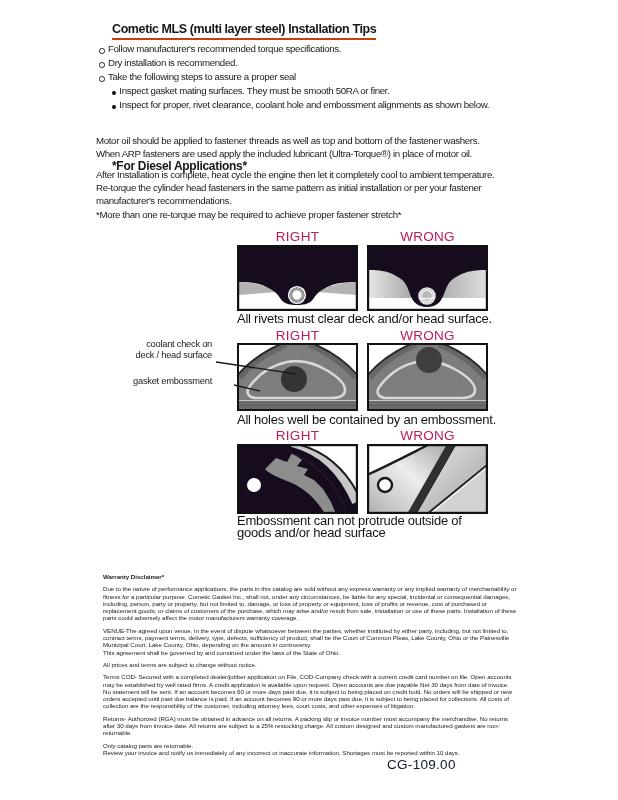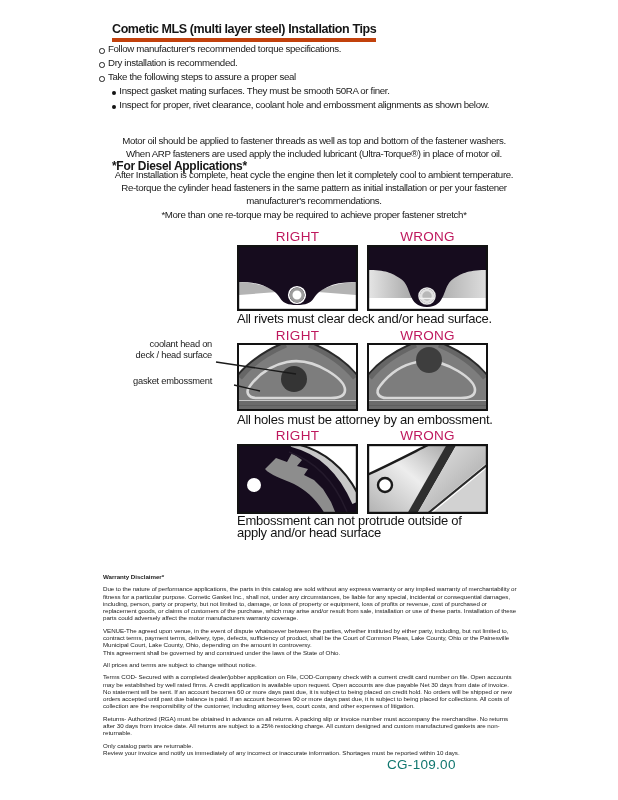--- a/index.html
+++ b/index.html
@@ -6,48 +6,48 @@
   .page{
     position:relative;width:618px;height:800px;margin:0 auto;
     background:#ffffff;overflow:hidden;
     font-family:"Liberation Sans","DejaVu Sans",sans-serif;
     color:#161616;
   }
   .abs{position:absolute;}
   
   .doc-title{
     left:112px;top:22px;font-size:12.5px;font-weight:bold;letter-spacing:-0.4px;
-    border-bottom:4px solid #c2410c;padding-bottom:2px;white-space:nowrap;
+    border-bottom:2px solid #c2410c;padding-bottom:2px;white-space:nowrap;
   }
   .section-head{font-size:12px;font-weight:bold;letter-spacing:-0.3px;margin-top:41px;}
   
   .body-text{font-size:9.7px;letter-spacing:-0.35px;line-height:13.2px;color:#1a1a1a;}
   .bullets{left:99px;top:42px;width:430px;}
   .bullet-line{display:flex;align-items:center;line-height:13.9px;}
   .b-marker{
     flex:0 0 auto;width:3.5px;height:3.5px;border:1.1px solid #222;border-radius:50%;
     margin:4.5px 3.5px 0 0;
   }
   .sub{padding-left:13px;}
   .s-marker{
     flex:0 0 auto;width:3.8px;height:3.8px;background:#141414;border-radius:50%;
     margin:4.5px 3.5px 0 0;
   }
-  .para{left:112px;width:404px;text-align:center;}
+  .para{left:96px;width:404px;}
   
   .rw-label{font-size:13.5px;letter-spacing:0.3px;text-align:center;width:121px;color:#be185d;}
   .caption{font-size:13px;letter-spacing:-0.25px;line-height:12.2px;color:#141414;}
   .panel{width:121px;}
   .panel svg{display:block;width:100%;height:100%;}
   .anno{font-size:9.3px;letter-spacing:-0.25px;line-height:11px;text-align:right;width:124px;color:#1a1a1a;}
   
   .legal{left:103px;top:573px;width:414px;font-size:6.2px;line-height:7.3px;letter-spacing:-0.05px;color:#222;}
   .legal p{margin:0 0 5px 0;}
   .legal .lh{font-weight:bold;margin-bottom:5px;}
-  .page-code{font-size:13.5px;letter-spacing:0.3px;color:#0f766e;}
+  .page-code{font-size:13.5px;letter-spacing:0.3px;color:#0f172a;}
 </style>
 </head>
 <body>
 
 <div class="page">
 
   <div class="abs doc-title">Cometic MLS (multi layer steel) Installation Tips</div>
 
   <div class="abs bullets body-text">
     <div class="bullet-line">
@@ -111,21 +111,21 @@
       <rect x="1" y="1" width="119" height="64" fill="none" stroke="#121212" stroke-width="2.4"></rect>
     </svg>
   </div>
 
   <div class="abs caption" style="left:237px;top:313px;">All rivets must clear deck and/or head surface.</div>
 
   <div class="abs rw-label" style="left:237px;top:328px;">RIGHT</div>
   <div class="abs rw-label" style="left:367px;top:328px;">WRONG</div>
 
   <div class="abs anno" style="left:88px;top:339px;">
-    <div>coolant head on</div>
+    <div>coolant check on</div>
     <div>deck / head surface</div>
   </div>
   <div class="abs anno" style="left:88px;top:376px;">gasket embossment</div>
 
   <div class="abs panel" style="left:237px;top:343px;height:68px;">
     <svg viewBox="0 0 121 68">
       <rect width="121" height="68" fill="#7d7d7d"></rect>
       <rect x="1" y="57" width="119" height="10" fill="#6b6b6b"></rect>
       <line x1="1" y1="57.5" x2="120" y2="57.5" stroke="#c9c9c9" stroke-width="1.2"></line>
       <line x1="1" y1="62.5" x2="120" y2="62.5" stroke="#5e5e5e" stroke-width="1.2"></line>
@@ -157,21 +157,21 @@
       <circle cx="62" cy="17" r="13" fill="#3e3e3e"></circle>
       <rect x="1" y="1" width="119" height="66" fill="none" stroke="#121212" stroke-width="2"></rect>
     </svg>
   </div>
 
   <svg class="abs" style="left:85px;top:338px;pointer-events:none;" width="290" height="62">
     <line x1="131" y1="24" x2="211" y2="36" stroke="#1a1a1a" stroke-width="1.3"></line>
     <line x1="149" y1="47" x2="175" y2="53" stroke="#1a1a1a" stroke-width="1.3"></line>
   </svg>
 
-  <div class="abs caption" style="left:237px;top:414px;">All holes must be attorney by an embossment.</div>
+  <div class="abs caption" style="left:237px;top:414px;">All holes well be contained by an embossment.</div>
 
   <div class="abs rw-label" style="left:237px;top:428px;">RIGHT</div>
   <div class="abs rw-label" style="left:367px;top:428px;">WRONG</div>
 
   <div class="abs panel" style="left:237px;top:444px;height:70px;">
     <svg viewBox="0 0 121 70">
       <rect width="121" height="70" fill="#160c1e"></rect>
       <path d="M55,-2 C86,6 106,26 120,58" fill="none" stroke="#c8c8c8" stroke-width="10"></path>
       <path d="M60,0 H121 V50 C107,22 86,6 60,0 Z" fill="#ffffff"></path>
       <path d="M60,0 C86,6.5 107,23 121,50" fill="none" stroke="#1c1c1c" stroke-width="2"></path>
@@ -200,21 +200,21 @@
       <path d="M0,31 C24,20 45,9 61,1" fill="none" stroke="#1c1c1c" stroke-width="2.4"></path>
       <path d="M80,0 L90,0 L50,70 L40,70 Z" fill="#2f2f2f"></path>
       <path d="M90,0 L121,0 L121,18 L58,70 L50,70 Z" fill="url(#g6)"></path>
       <path d="M121,20 L60,70" stroke="#2b2b2b" stroke-width="2.2" fill="none"></path>
       <path d="M121,23 L121,70 L64,70 Z" fill="#d2d2d2"></path>
       <circle cx="18" cy="41" r="7" fill="#ffffff" stroke="#1a1a1a" stroke-width="2.4"></circle>
       <rect x="1" y="1" width="119" height="68" fill="none" stroke="#121212" stroke-width="2.4"></rect>
     </svg>
   </div>
 
-  <div class="abs caption" style="left:237px;top:515px;width:256px;">Embossment can not protrude outside of apply and/or head surface</div>
+  <div class="abs caption" style="left:237px;top:515px;width:256px;">Embossment can not protrude outside of goods and/or head surface</div>
 
   <div class="abs legal">
     <p class="lh">Warranty Disclaimer*</p>
     <p>Due to the nature of performance applications, the parts in this catalog are sold without any express warranty or any implied warranty of merchantability or fitness for a particular purpose.  Cometic Gasket Inc., shall not, under any circumstances, be liable for any special, incidental or consequential damages, including, person, party or property, but not limited to, damage, or loss of property or equipment, loss of profits or revenue, cost of purchased or replacement goods, or claims of customers of the purchase, which may arise and/or result from sale, installation or use of these parts.  Installation of these parts could adversely affect the motor manufacturers warranty coverage.</p>
     <p>
         <span style="display:block">VENUE-The agreed upon venue, in the event of dispute whatsoever between the parties, whether instituted by either party, including, but not limited to, contract terms, payment terms, delivery, type, defects, sufficiency of product, shall be the Court of Common Pleas, Lake County, Ohio or the Painesville Municipal Court, Lake County, Ohio, depending on the amount in controversy.</span>
         <span style="display:block">This agreement shall be governed by and construed under the laws of the State of Ohio.</span>
       </p>
     <p>All prices and terms are subject to change without notice.</p>
     <p>Terms COD- Secured with a completed dealer/jobber application on File, COD-Company check with a current credit card number on file.  Open accounts may be established by well rated firms.  A credit application is available upon request.  Open accounts are due payable Net 30 days from date of invoice.  No statement will be sent.  If an account becomes 60 or more days past due, it is subject to being placed on credit hold.  No orders will be shipped or new orders accepted until past due balance is paid.  If an account becomes 90 or more days past due, it is subject to being placed for collections.  All costs of collection are the responsibility of the customer, including attorney fees, court costs, and other expenses of litigation.</p>

